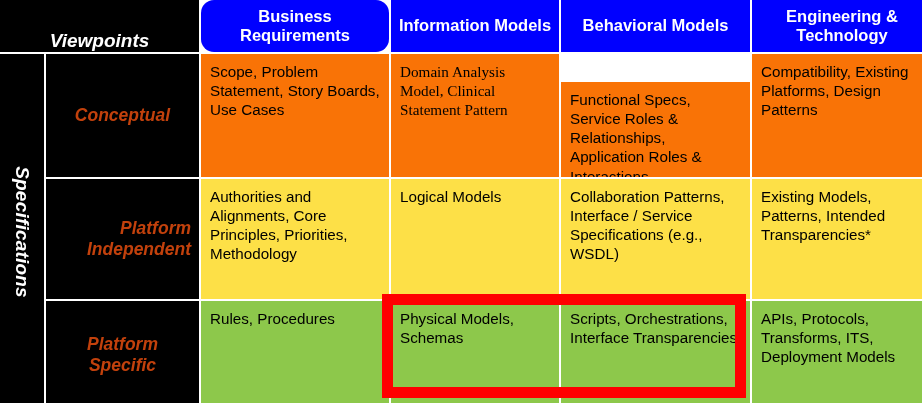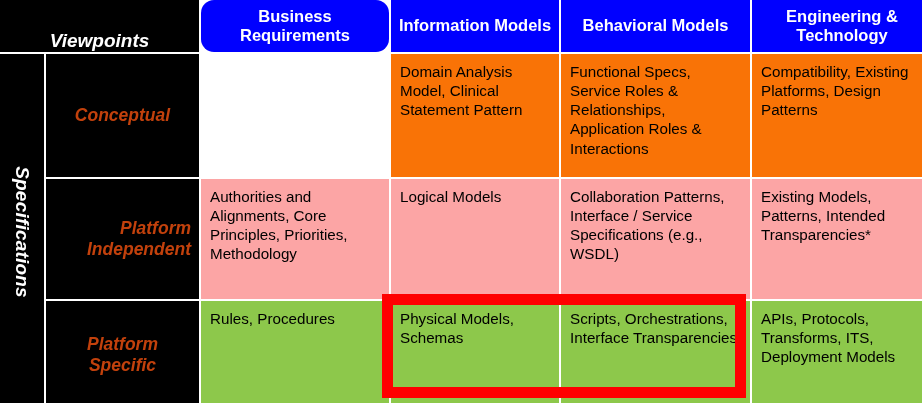--- a/index.html
+++ b/index.html
@@ -103,21 +103,21 @@
   .data {
     padding: 8px 9px 4px 9px;
   }
   .data span {
     color: #000000;
     font-size: 15.2px;
     line-height: 1.26;
     display: block;
   }
   .r-conceptual { background: #F97306; }
-  .r-independent { background: #fca5a5; }
+  .r-independent { background: #fde047; }
   .r-specific { background: #8DC84B; }
 
   
   .highlight {
     position: absolute;
     left: 382px;
     top: 294px;
     width: 364px;
     height: 104px;
     border: 11px solid #FF0000;
@@ -148,24 +148,27 @@
       <span>Engineering &amp; Technology</span>
     </div>
 
     <div class="cell spine">
       <span class="vtext">Specifications</span>
     </div>
 
     <div class="cell rowlabel" style="grid-row:2/3;">
       <span>Conceptual</span>
     </div>
-    <div class="cell data r-conceptual" style="grid-row:2/3;grid-column:4/5;">
+    <div class="cell data r-conceptual" style="grid-row:2/3;grid-column:3/4;">
+      <span>Scope, Problem Statement, Story Boards, Use Cases</span>
+    </div>
+    <div class="cell data r-conceptual" style="grid-row:2/3;grid-column:4/5;font-family:Liberation Serif, serif;">
       <span>Domain Analysis Model, Clinical Statement Pattern</span>
     </div>
-    <div class="cell data r-conceptual" style="grid-row:2/3;grid-column:5/6;">
+    <div class="cell data r-conceptual" style="grid-row:2/3;grid-column:5/6;margin-top:28px;">
       <span>Functional Specs, Service Roles &amp; Relationships, Application Roles &amp; Interactions</span>
     </div>
     <div class="cell data r-conceptual" style="grid-row:2/3;grid-column:6/7;">
       <span>Compatibility, Existing Platforms, Design Patterns</span>
     </div>
 
     <div class="cell rowlabel" style="grid-row:3/4;text-align:right;">
       <span>Platform Independent</span>
     </div>
     <div class="cell data r-independent" style="grid-row:3/4;grid-column:3/4;">

